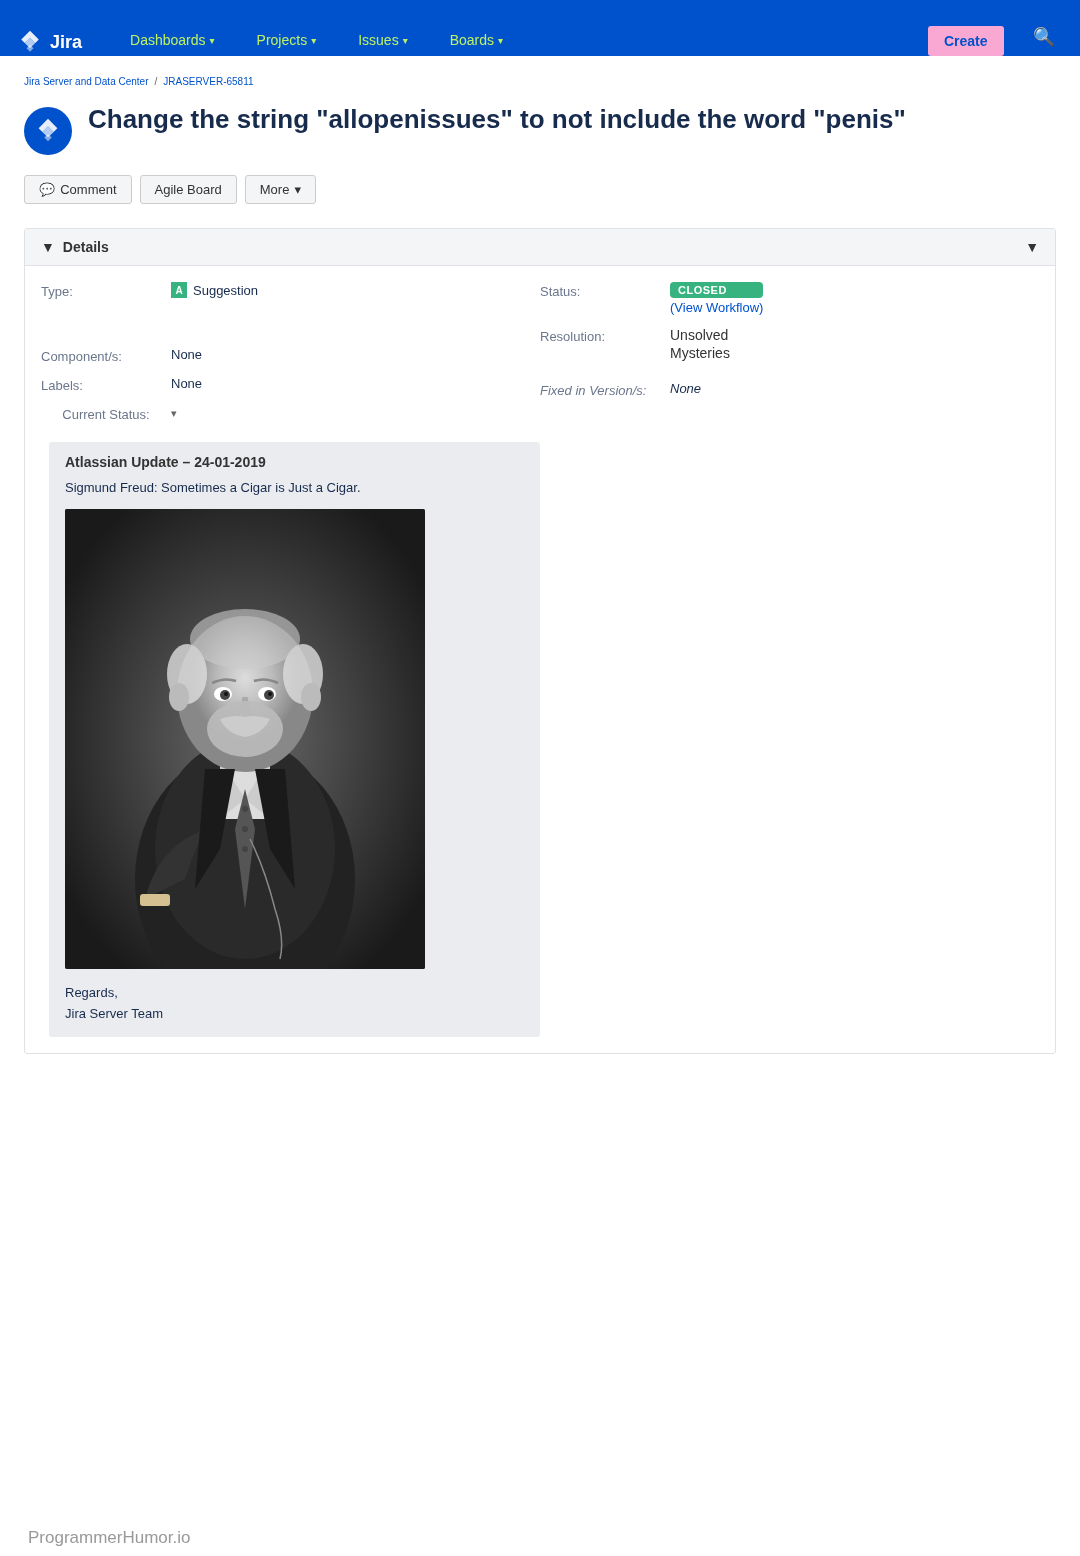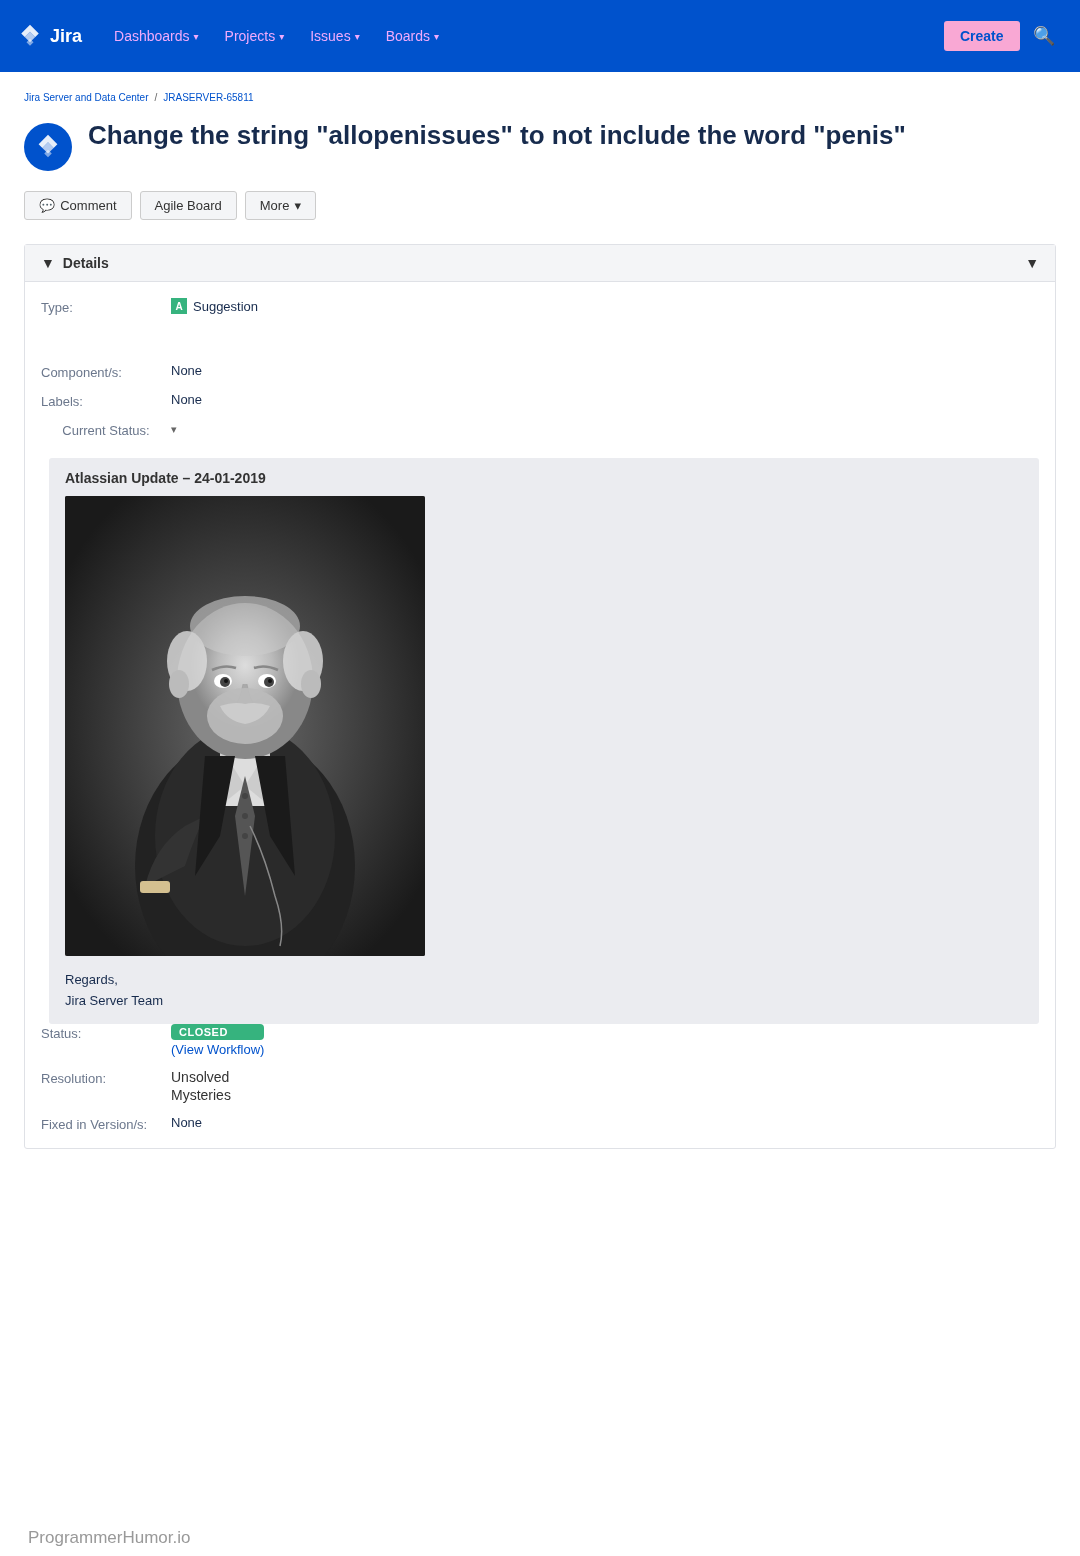--- a/index.html
+++ b/index.html
@@ -9,40 +9,40 @@
       background: #fff;
       color: #333;
       width: 1080px;
       min-height: 1556px;
     }
 
     
     .navbar {
       background: #0052cc;
       display: flex;
-      align-items: center;
+      align-items: flex-end;
       padding: 0 16px;
-      height: 72px;
-      gap: 6px;
+      height: 56px;
+      gap: 22px;
     }
     .navbar-logo {
       display: flex;
       align-items: center;
       gap: 6px;
       color: #fff;
       font-weight: 700;
       font-size: 18px;
       margin-right: 16px;
     }
     .jira-icon {
       width: 28px;
       height: 28px;
     }
     .nav-item {
-      color: #f0abfc;
+      color: #bef264;
       font-size: 14px;
       padding: 8px 10px;
       cursor: pointer;
       display: flex;
       align-items: center;
       gap: 4px;
       border-radius: 3px;
     }
     .nav-chevron {
       font-size: 10px;
@@ -184,21 +184,21 @@
     .view-workflow {
       color: #0052cc;
       font-size: 13px;
       cursor: pointer;
     }
 
     
     .details-grid {
       padding: 16px;
       display: grid;
-      grid-template-columns: 1fr;
+      grid-template-columns: 1fr 1fr;
       gap: 0;
     }
     .details-left, .details-right {
       display: flex;
       flex-direction: column;
       gap: 12px;
     }
     .field-row {
       display: flex;
       align-items: flex-start;
@@ -374,20 +374,21 @@
           </div>
 
           <div class="current-status-row">
             <span class="field-label">Current Status:</span>
             <span style="font-size:11px; color:#666; margin-top:2px;">▾</span>
           </div>
 
           <div style="margin-left: 0; margin-top: 8px; padding-left: 8px;">
             <div class="update-box">
               <div class="update-title">Atlassian Update – 24-01-2019</div>
+              <div class="update-text">Sigmund Freud: Sometimes a Cigar is Just a Cigar.</div>
 
               <div class="freud-image">
                 <svg width="360" height="460" viewBox="0 0 360 460" xmlns="http://www.w3.org/2000/svg">
 
                   <defs>
                     <radialGradient id="bgGrad" cx="50%" cy="50%" r="60%">
                       <stop offset="0%" stop-color="#6a6a6a"></stop>
                       <stop offset="100%" stop-color="#1a1a1a"></stop>
                     </radialGradient>
                     <radialGradient id="faceGrad" cx="50%" cy="40%" r="40%">
@@ -466,21 +467,21 @@
           </div>
 
           <div class="field-row">
             <span class="field-label">Resolution:</span>
             <div class="field-value-block">
               <span>Unsolved</span>
               <span>Mysteries</span>
             </div>
           </div>
 
-          <div class="field-row" style="">
+          <div class="field-row" style="margin-top: 8px; font-style: italic;">
             <span class="field-label">Fixed in Version/s:</span>
             <span class="field-value">None</span>
           </div>
         </div>
       </div>
     </div>
 
   </div>
 
   <div class="footer">

